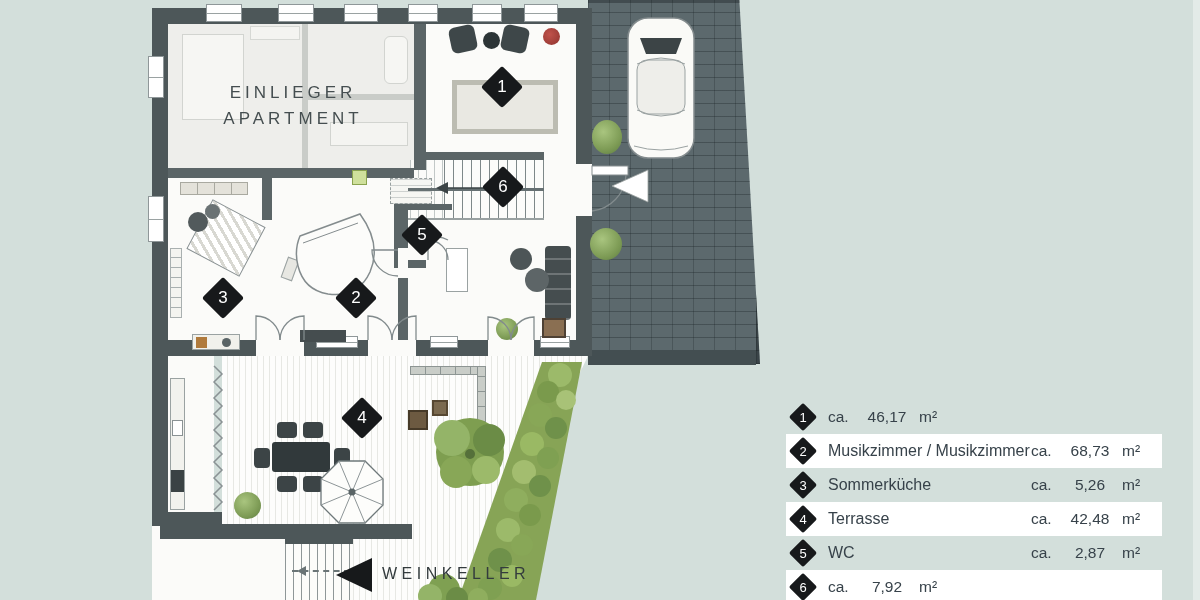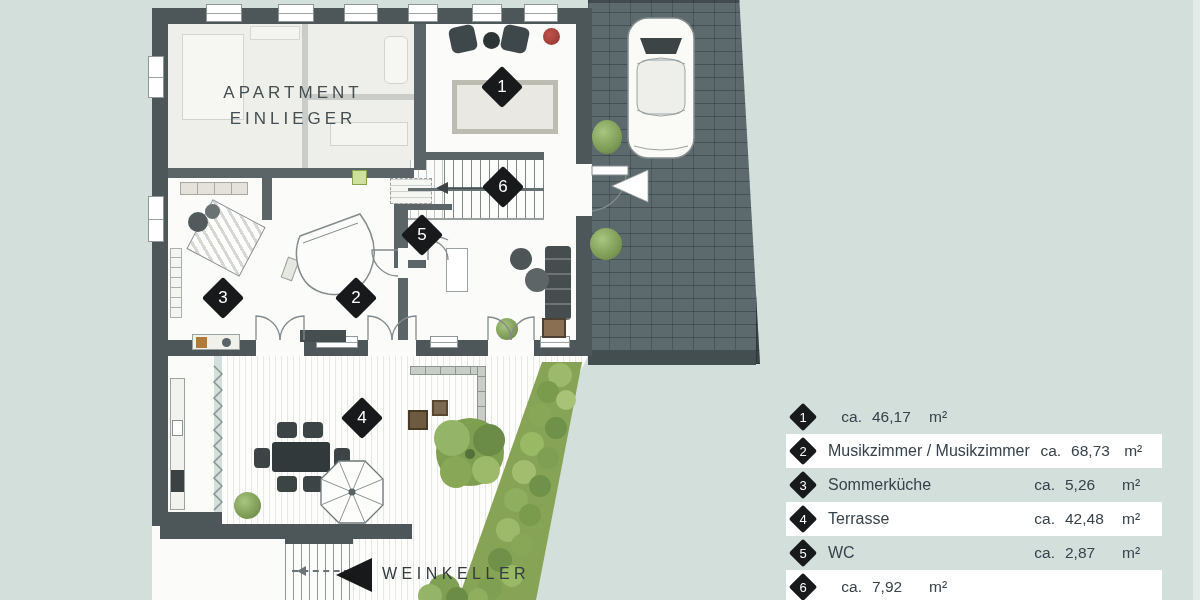--- a/index.html
+++ b/index.html
@@ -29,22 +29,22 @@
   .wk-label{position:absolute;z-index:6;color:#333b3d;letter-spacing:4.5px;font-size:16px}
   svg.overlay{position:absolute;left:0;top:0;z-index:5;pointer-events:none}
   
   #legend{position:absolute;left:786px;top:400px;width:376px;z-index:6}
   .lrow{height:34px;display:flex;align-items:center;padding:0 12px 0 4px}
   .lrow.alt{background:#ffffff}
   .ldia{position:relative;width:26px;height:26px;margin-right:12px;flex:none}
   .ldia .sq{position:absolute;inset:3px;background:#17191b;border-radius:2px;transform:rotate(45deg)}
   .ldia .no{position:absolute;inset:0;display:flex;align-items:center;justify-content:center;color:#fff;font-size:13px;z-index:1}
   .llabel{flex:1;color:#37424a;font-size:16px;white-space:nowrap}
-  .lca{width:34px;text-align:right;margin-right:10px;color:#37424a;font-size:15.5px}
-  .lval{width:50px;text-align:left;color:#37424a;font-size:15.5px}
+  .lca{width:34px;margin-right:0;color:#37424a;font-size:15.5px}
+  .lval{width:50px;text-align:center;color:#37424a;font-size:15.5px}
   .lunit{width:28px;text-align:left;padding-left:7px;color:#37424a;font-size:15.5px}
 </style>
 </head>
 <body>
 
 <div id="plan">
 
   <div class="cobble" style="left:588px;top:0;width:172px;height:364px;clip-path:polygon(0 0,88% 0,100% 100%,0 100%)"></div>
   <div class="wall" style="left:588px;top:350px;width:168px;height:15px;background:#434e51"></div>
 
@@ -263,22 +263,22 @@
   <div class="dia" style="left:404px;top:217px">
       <span class="sq"></span>
       <span class="no">5</span>
     </div>
   <div class="dia" style="left:485px;top:169px">
       <span class="sq"></span>
       <span class="no">6</span>
     </div>
 
   <div class="plan-label" style="left:168px;top:80px;width:250px">
+    <div>EINLIEGER</div>
     <div>APARTMENT</div>
-    <div>EINLIEGER</div>
   </div>
   <div class="wk-label" style="left:382px;top:565px">WEINKELLER</div>
 
   <div id="legend">
     <div class="lrow">
       <span class="ldia">
           <span class="sq"></span>
           <span class="no">1</span>
         </span>
       <span class="lca">ca.</span>

